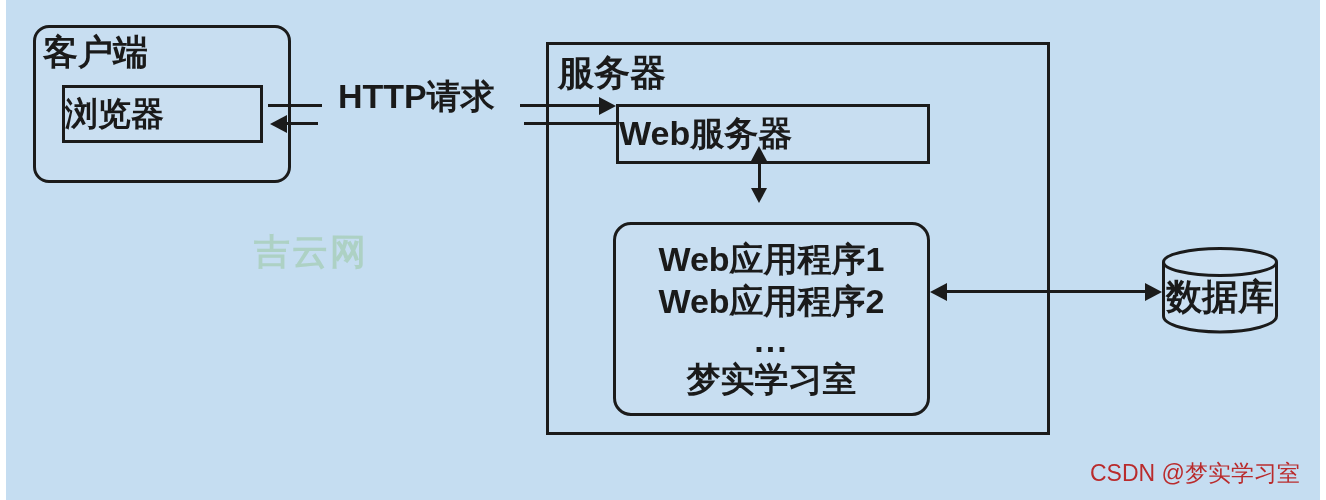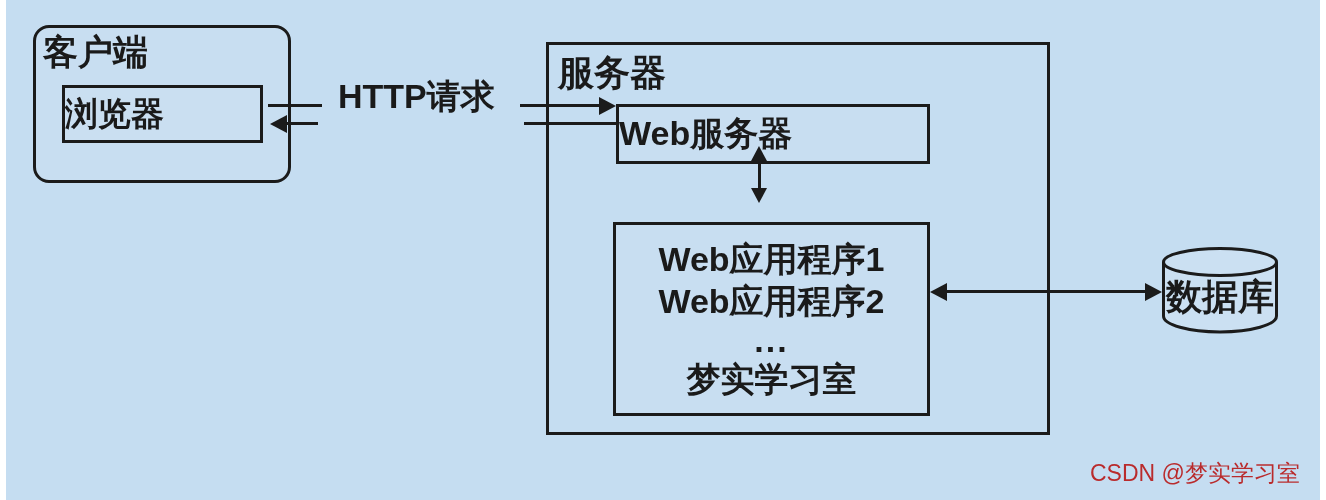--- a/index.html
+++ b/index.html
@@ -105,21 +105,21 @@
 
   <div class="http-label" style="left:338px;top:78px;">HTTP请求</div>
 
   <div class="box" style="left:546px;top:23px;width:504px;height:393px;background:transparent;margin-top:19px;">
     <div class="box-title" style="left:9px;top:9px;font-size:36px;">服务器</div>
 
     <div class="box center-box" style="left:67px;top:59px;width:314px;height:60px;font-size:34px;">
       <span>Web服务器</span>
     </div>
 
-    <div class="box" style="left:64px;top:177px;width:317px;height:194px;">
+    <div class="box" style="left:64px;top:177px;width:317px;height:194px;border-radius:18px;">
       <div class="app-lines">
         <div>Web应用程序1</div>
         <div>Web应用程序2</div>
         <div class="dots">...</div>
         <div>梦实学习室</div>
       </div>
     </div>
   </div>
 
   <div class="tri tri-up" style="left:751px;top:146px;"></div>
@@ -129,15 +129,16 @@
   <div class="tri tri-left" style="left:930px;top:283px;"></div>
   <div class="hline" style="left:946px;top:290px;width:200px;height:3px;"></div>
   <div class="tri tri-right" style="left:1145px;top:283px;"></div>
 
   <svg style="position:absolute;left:1160px;top:246px;" width="120" height="92" viewBox="0 0 120 92">
     <path d="M 3.5 16 L 3.5 70 A 56.5 16 0 0 0 116.5 70 L 116.5 16" fill="#cbe0f2" stroke="#1b1b1b" stroke-width="3"></path>
     <ellipse cx="60" cy="16" rx="56.5" ry="13.5" fill="#cbe0f2" stroke="#1b1b1b" stroke-width="3"></ellipse>
   </svg>
   <div class="db-label" style="left:1160px;top:277px;text-align:center;">数据库</div>
 
+  <div class="wm-site" style="left:254px;top:228px;">吉云网</div>
   <div class="wm-csdn" style="left:1090px;top:458px;">CSDN @梦实学习室</div>
 
 </div>
 
 </body></html>

